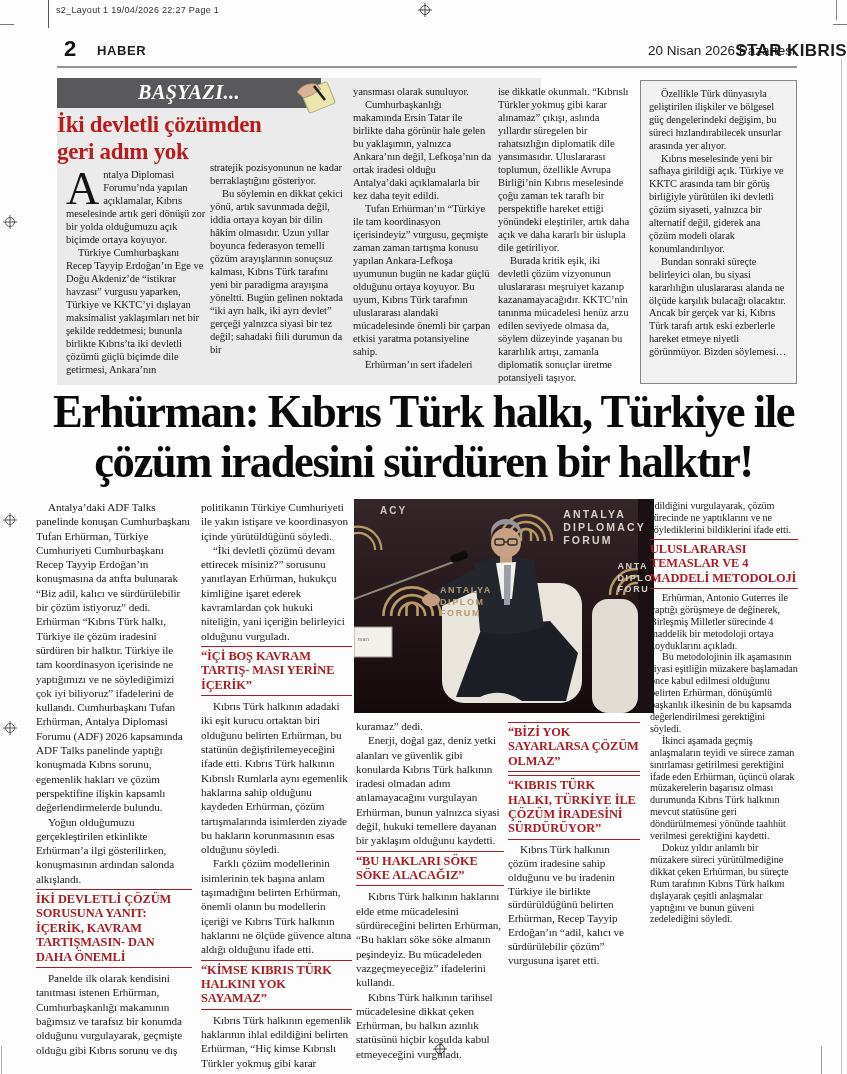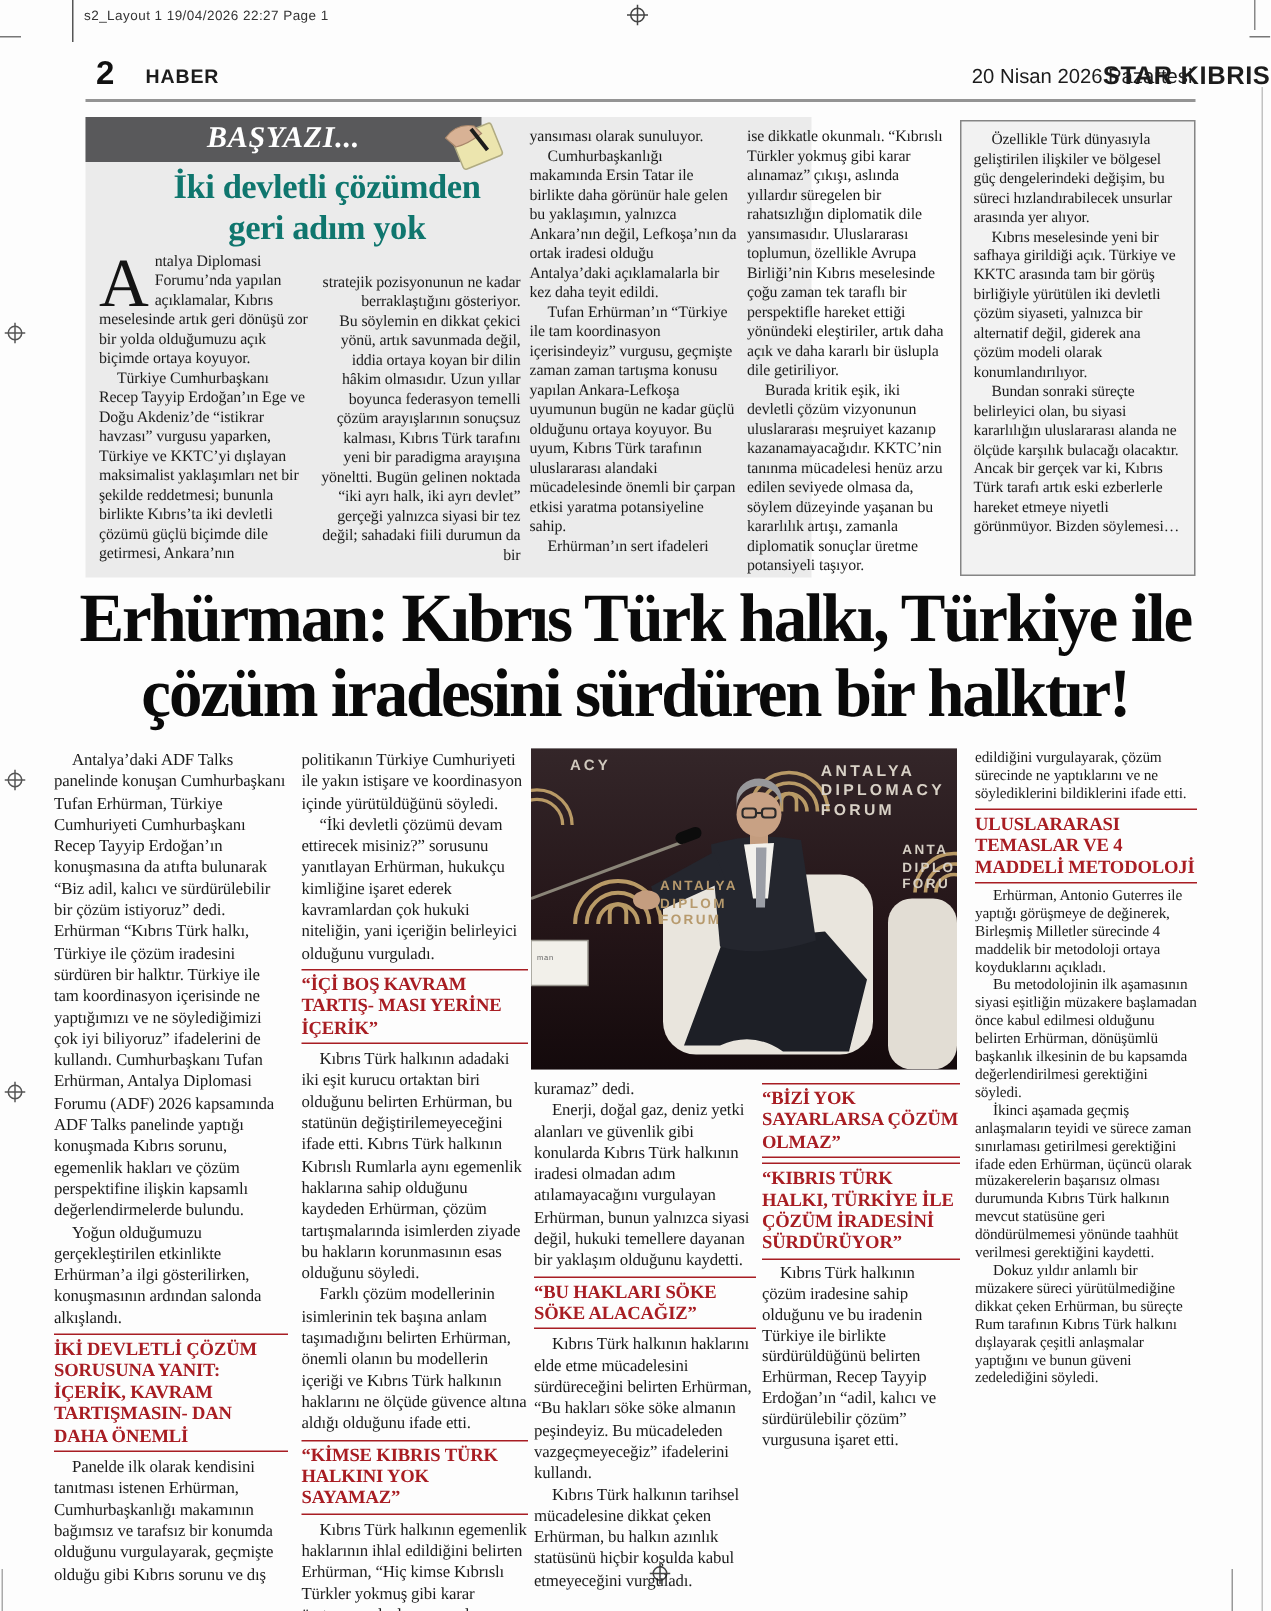--- a/index.html
+++ b/index.html
@@ -21,25 +21,25 @@
   .section-label { position:absolute; left:97px; top:43px; font:bold 13px "Liberation Sans", sans-serif; letter-spacing:.6px; }
   .masthead { position:absolute; left:0; right:0; top:41px; text-align:right; font:bold 17px "Liberation Sans", sans-serif; letter-spacing:.4px; }
   .issue-date { position:absolute; right:52px; top:43px; font:13.5px "Liberation Sans", sans-serif; }
   .header-rule { position:absolute; left:57px; top:66px; width:740px; height:2px; background:#949494; }
 
   
   .editorial { position:absolute; left:57px; top:78px; width:484px; height:307px; background:#ebebeb; }
   .kicker-bar { position:absolute; left:0; top:0; width:264px; height:30px; background:#59595b; color:#fff;
                 font:italic bold 20px "Liberation Serif", serif; text-align:center; line-height:29px; letter-spacing:.5px; }
   .kicker-icon { position:absolute; left:232px; top:-3px; }
-  .ed-title { position:absolute; left:0; top:33px; width:278px; margin:0; text-align:center;
-              font:bold 23px/27px "Liberation Serif", serif; letter-spacing:-.3px; color:#0f766e;padding-left:22px; }
+  .ed-title { position:absolute; left:0; top:33px; width:278px; margin:0; text-align:left;
+              font:bold 23px/27px "Liberation Serif", serif; letter-spacing:-.3px; color:#b91c1c; }
   .ed-col { position:absolute; font-size:10.6px; line-height:13px; letter-spacing:-.1px; }
   .ed-col1 { left:9px;  top:90px; width:140px; }
-  .ed-col2 { left:153px; top:104px; width:137px;text-align:right; }
+  .ed-col2 { left:153px; top:83px; width:137px; }
   .ed-col3 { left:296px; top:7px;  width:138px; }
   .ed-col4 { left:441px; top:7px;  width:132px; }
   .ed-sidebar { position:absolute; left:640px; top:80px; width:157px; height:304px; box-sizing:border-box;
                 background:#f2f2f2; border:1px solid #858585; padding:7px 8px;
                 font-size:10.4px; line-height:12.9px; letter-spacing:-.1px; overflow:hidden; }
 
   
   .headline { position:absolute; left:18px; top:387px; width:811px; margin:0; text-align:center;
               font-family:"Liberation Serif", serif; font-weight:bold; font-size:46px; line-height:50px;
               letter-spacing:-1.5px; color:#0a0a0a; transform:scaleX(.97); transform-origin:center top; }
@@ -54,21 +54,21 @@
   .a-col5 { left:650px; top:500px; width:148px; font-size:10.2px; line-height:11.9px; }
 
   .para { margin:0; text-indent:12px; }
   .para.cont, .para.has-drop { text-indent:0; }
   .subhead { font-weight:bold; font-size:12.4px; line-height:14.4px; color:#a81d23;
              border-top:1.5px solid #a81d23; border-bottom:1.5px solid #a81d23;
              padding:2px 0 3px; margin:3px 0 3px; }
   .dropcap { float:left; font-size:46px; line-height:37px; padding:2px 4px 0 0; font-weight:400; color:#141414; }
 
   
-  .photo { position:absolute; left:354px; top:499px; width:284px; height:214px; overflow:hidden; background:#1a0f12; }
+  .photo { position:absolute; left:354px; top:499px; width:284px; height:214px; overflow:hidden; background:#1a0f12;padding-left:16px; }
   .photo svg { position:absolute; left:0; top:0; }
   .p-txt { position:absolute; font-family:"Liberation Sans", sans-serif; font-weight:bold; }
   .p-acy { left:26px; top:6px; font-size:10px; letter-spacing:2px; color:#cfc8bd; }
   .p-logo-main { right:8px; top:9px; font-size:10.5px; letter-spacing:2.2px; line-height:13px; color:#d8d1c6; }
   .p-logo-center { left:86px; top:86px; font-size:9px; letter-spacing:1.6px; line-height:11.5px; color:#b79a6d; }
   .p-logo-right { right:1px; top:62px; font-size:9px; letter-spacing:1.6px; line-height:11.5px; color:#d6cfc4; }
   .p-card-text { left:4px; top:137px; font-size:5px; letter-spacing:.5px; color:#666; font-weight:normal; }
   .p-logo-main span, .p-logo-center span, .p-logo-right span { display:block; }
 </style>
 </head>

